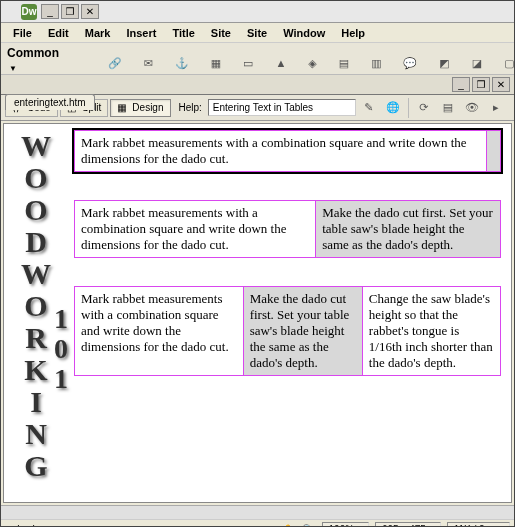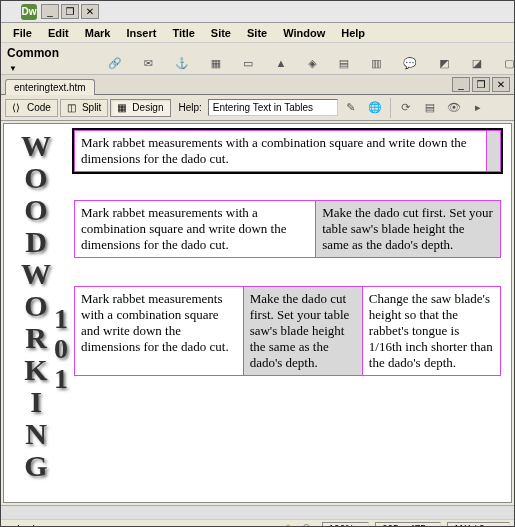--- a/index.html
+++ b/index.html
@@ -76,21 +76,21 @@
     position: relative;
   }
   .doc-tab {
     background: #f0ede0;
     border: 1px solid #888;
     border-bottom: none;
     border-radius: 3px 3px 0 0;
     padding: 2px 8px;
     font-size: 10px;
     position: relative;
-    top: 1px;
+    top: 16px;
   }
   .doc-tab-close {
     position: absolute; right: 4px; top: 2px;
     display: flex; gap: 2px;
   }
 
   .view-toolbar {
     background: #e8e5d8;
     height: 26px;
     display: flex;
@@ -108,21 +108,21 @@
     cursor: pointer;
     gap: 3px;
   }
   .viewbtn.active { background: #f5f2e5; border-color: #888; box-shadow: inset 1px 1px 2px rgba(0,0,0,0.1); }
   .viewbtn .vicon { width: 12px; height: 12px; display: inline-block; }
   .title-field {
     border: 1px inset #ccc;
     background: #fff;
     padding: 2px 4px;
     font-size: 10px;
-    width: 130px;
+    width: 148px;
     margin-left: 4px;
   }
   .view-label { font-size: 10px; margin-left: 6px; }
 
   .design-area {
     background: #fff;
     height: 380px;
     overflow: auto;
     position: relative;
     border: 1px solid #888;

